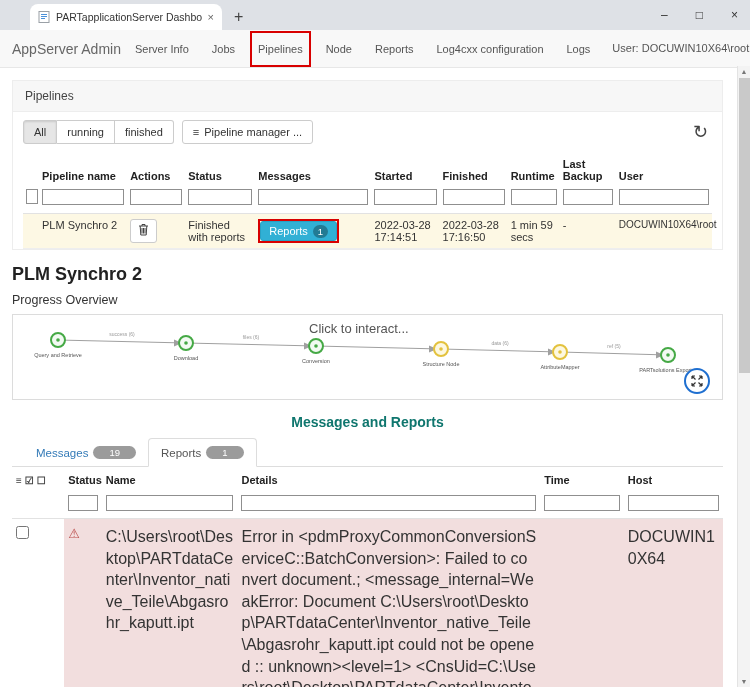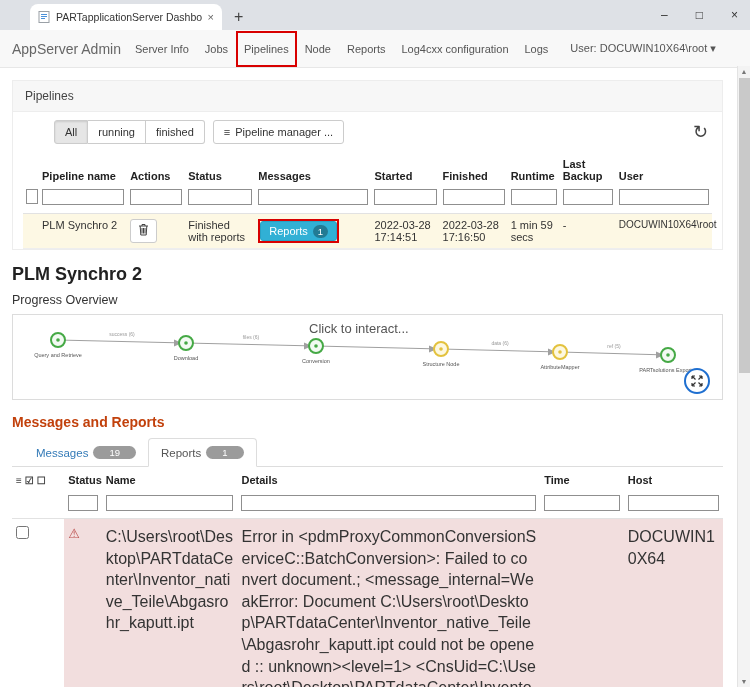--- a/index.html
+++ b/index.html
@@ -10,39 +10,39 @@
   .chrome { height:30px; background:#dee1e6; display:flex; align-items:flex-end; position:relative; }
   .tab { width:192px; height:26px; background:#fff; border-radius:8px 8px 0 0; display:flex; align-items:center; padding:0 8px; margin-left:30px; gap:6px; }
   .tab-title { font-size:10.5px; color:#333; white-space:nowrap; overflow:hidden; flex:1; }
   .tab-close { font-size:11px; color:#666; cursor:default; }
   .new-tab { font-size:16px; color:#444; margin-left:12px; margin-bottom:4px; }
   .win-controls { position:absolute; right:12px; top:0; height:30px; display:flex; align-items:center; gap:28px; font-size:12px; color:#333; }
 
   
   .navbar { height:38px; background:#f8f8f8; border-bottom:1px solid #e7e7e7; display:flex; align-items:center; padding-left:12px; }
   .brand { font-size:14px; color:#666; margin-right:6px; white-space:nowrap; }
-  .nav-items { display:flex; align-items:center; }
+  .nav-items { display:flex; align-items:center;gap:7px; }
   .nav-item { font-size:11px; color:#555; padding:12px 8px; white-space:nowrap; }
   .nav-item.annotated { border:2px solid #d80000; padding:10px 6px; }
   .nav-user { font-size:11px; color:#555; margin-left:14px; white-space:nowrap; }
 
   
   .content { padding:12px 14px 0 12px; width:737px; }
 
   .panel { border:1px solid #ededed; }
   .panel-heading { background:#f7f7f7; border-bottom:1px solid #ededed; padding:8px 12px; font-size:12px; color:#444; }
   .panel-body { padding:8px 10px 0; }
 
   .toolbar { display:flex; align-items:center; }
   .btn { font-size:11px; color:#333; background:#fff; border:1px solid #ccc; padding:5px 10px; cursor:default; }
   .btn-group { display:inline-flex; }
   .btn-group .btn + .btn { border-left-width:0; }
   .btn-group .btn:first-child { border-radius:3px 0 0 3px; }
   .btn-group .btn:last-child { border-radius:0 3px 3px 0; }
-  .btn.active { background:#e6e6e6; box-shadow:inset 0 1px 2px rgba(0,0,0,.12);margin-left:31px; }
+  .btn.active { background:#e6e6e6; box-shadow:inset 0 1px 2px rgba(0,0,0,.12); }
   .btn-manager { margin-left:8px; border-radius:3px; display:inline-flex; align-items:center; gap:5px; }
   .refresh { margin-left:auto; font-size:18px; color:#444; padding-right:4px; }
 
   table { border-collapse:collapse; width:100%; table-layout:fixed; }
   .ptable { margin-top:10px; font-size:11px; }
   .ptable th { text-align:left; vertical-align:bottom; font-weight:bold; color:#222; padding:4px 3px; }
   .ptable td { padding:5px 3px; vertical-align:top; }
   .ptable tr.filters td { padding:3px 3px 7px; border-bottom:1px solid #e2e2e2; }
   input[type=text] { width:100%; height:16px; border:1px solid #8f8f8f; background:#fff; }
   .mini-box { display:inline-block; width:12px; height:15px; border:1px solid #8f8f8f; background:#fff; }
@@ -52,21 +52,21 @@
   .btn-reports { background:#31b0d5; color:#fff; border:1px solid #28a1c5; border-radius:3px; font-size:11px; padding:2px 8px; display:inline-flex; align-items:center; gap:5px; line-height:14px; }
   .badge-dark { background:rgba(0,0,0,.3); border-radius:8px; padding:0 5px; font-size:9.5px; line-height:13px; }
 
   .detail-title { font-size:18px; color:#222; margin:14px 0 8px; font-weight:bold; }
   .subtitle { font-size:12.5px; color:#333; margin-bottom:7px; }
 
   .diagram { position:relative; height:86px; border:1px solid #dcdcdc; background:#fff; }
   .overlay-text { position:absolute; left:296px; top:6px; font-size:13px; color:#555; }
   .ann-blue { position:absolute; right:12px; bottom:5px; width:26px; height:26px; border:2px solid #1f6fd0; border-radius:50%; display:flex; align-items:center; justify-content:center; background:#fff; }
 
-  .section-title { font-size:14px; margin:14px 0 8px; color:#c2410c; font-weight:bold; }
+  .section-title { font-size:14px; margin:14px 0 8px; color:#0f766e; font-weight:bold;text-align:center; }
   .tabs { display:flex; border-bottom:1px solid #ddd; padding-left:12px; }
   .tab-item { font-size:11.5px; padding:7px 12px; display:flex; gap:5px; align-items:center; margin-bottom:-1px; }
   .tab-item.link { color:#337ab7; }
   .tab-item.active { background:#fff; border:1px solid #ddd; border-bottom:1px solid #fff; border-radius:4px 4px 0 0; color:#555; }
   .badge-gray { background:#9b9b9b; color:#fff; border-radius:9px; padding:1px 16px; font-size:9.5px; }
 
   .rtable { font-size:11px; }
   .rtable th { text-align:left; font-weight:bold; padding:7px 4px; vertical-align:middle; color:#222; }
   .hdr-icons { font-size:10px; color:#444; display:inline-flex; gap:3px; }
   .rtable tr.filters td { padding:2px 4px 7px; border-bottom:1px solid #e2e2e2; }

